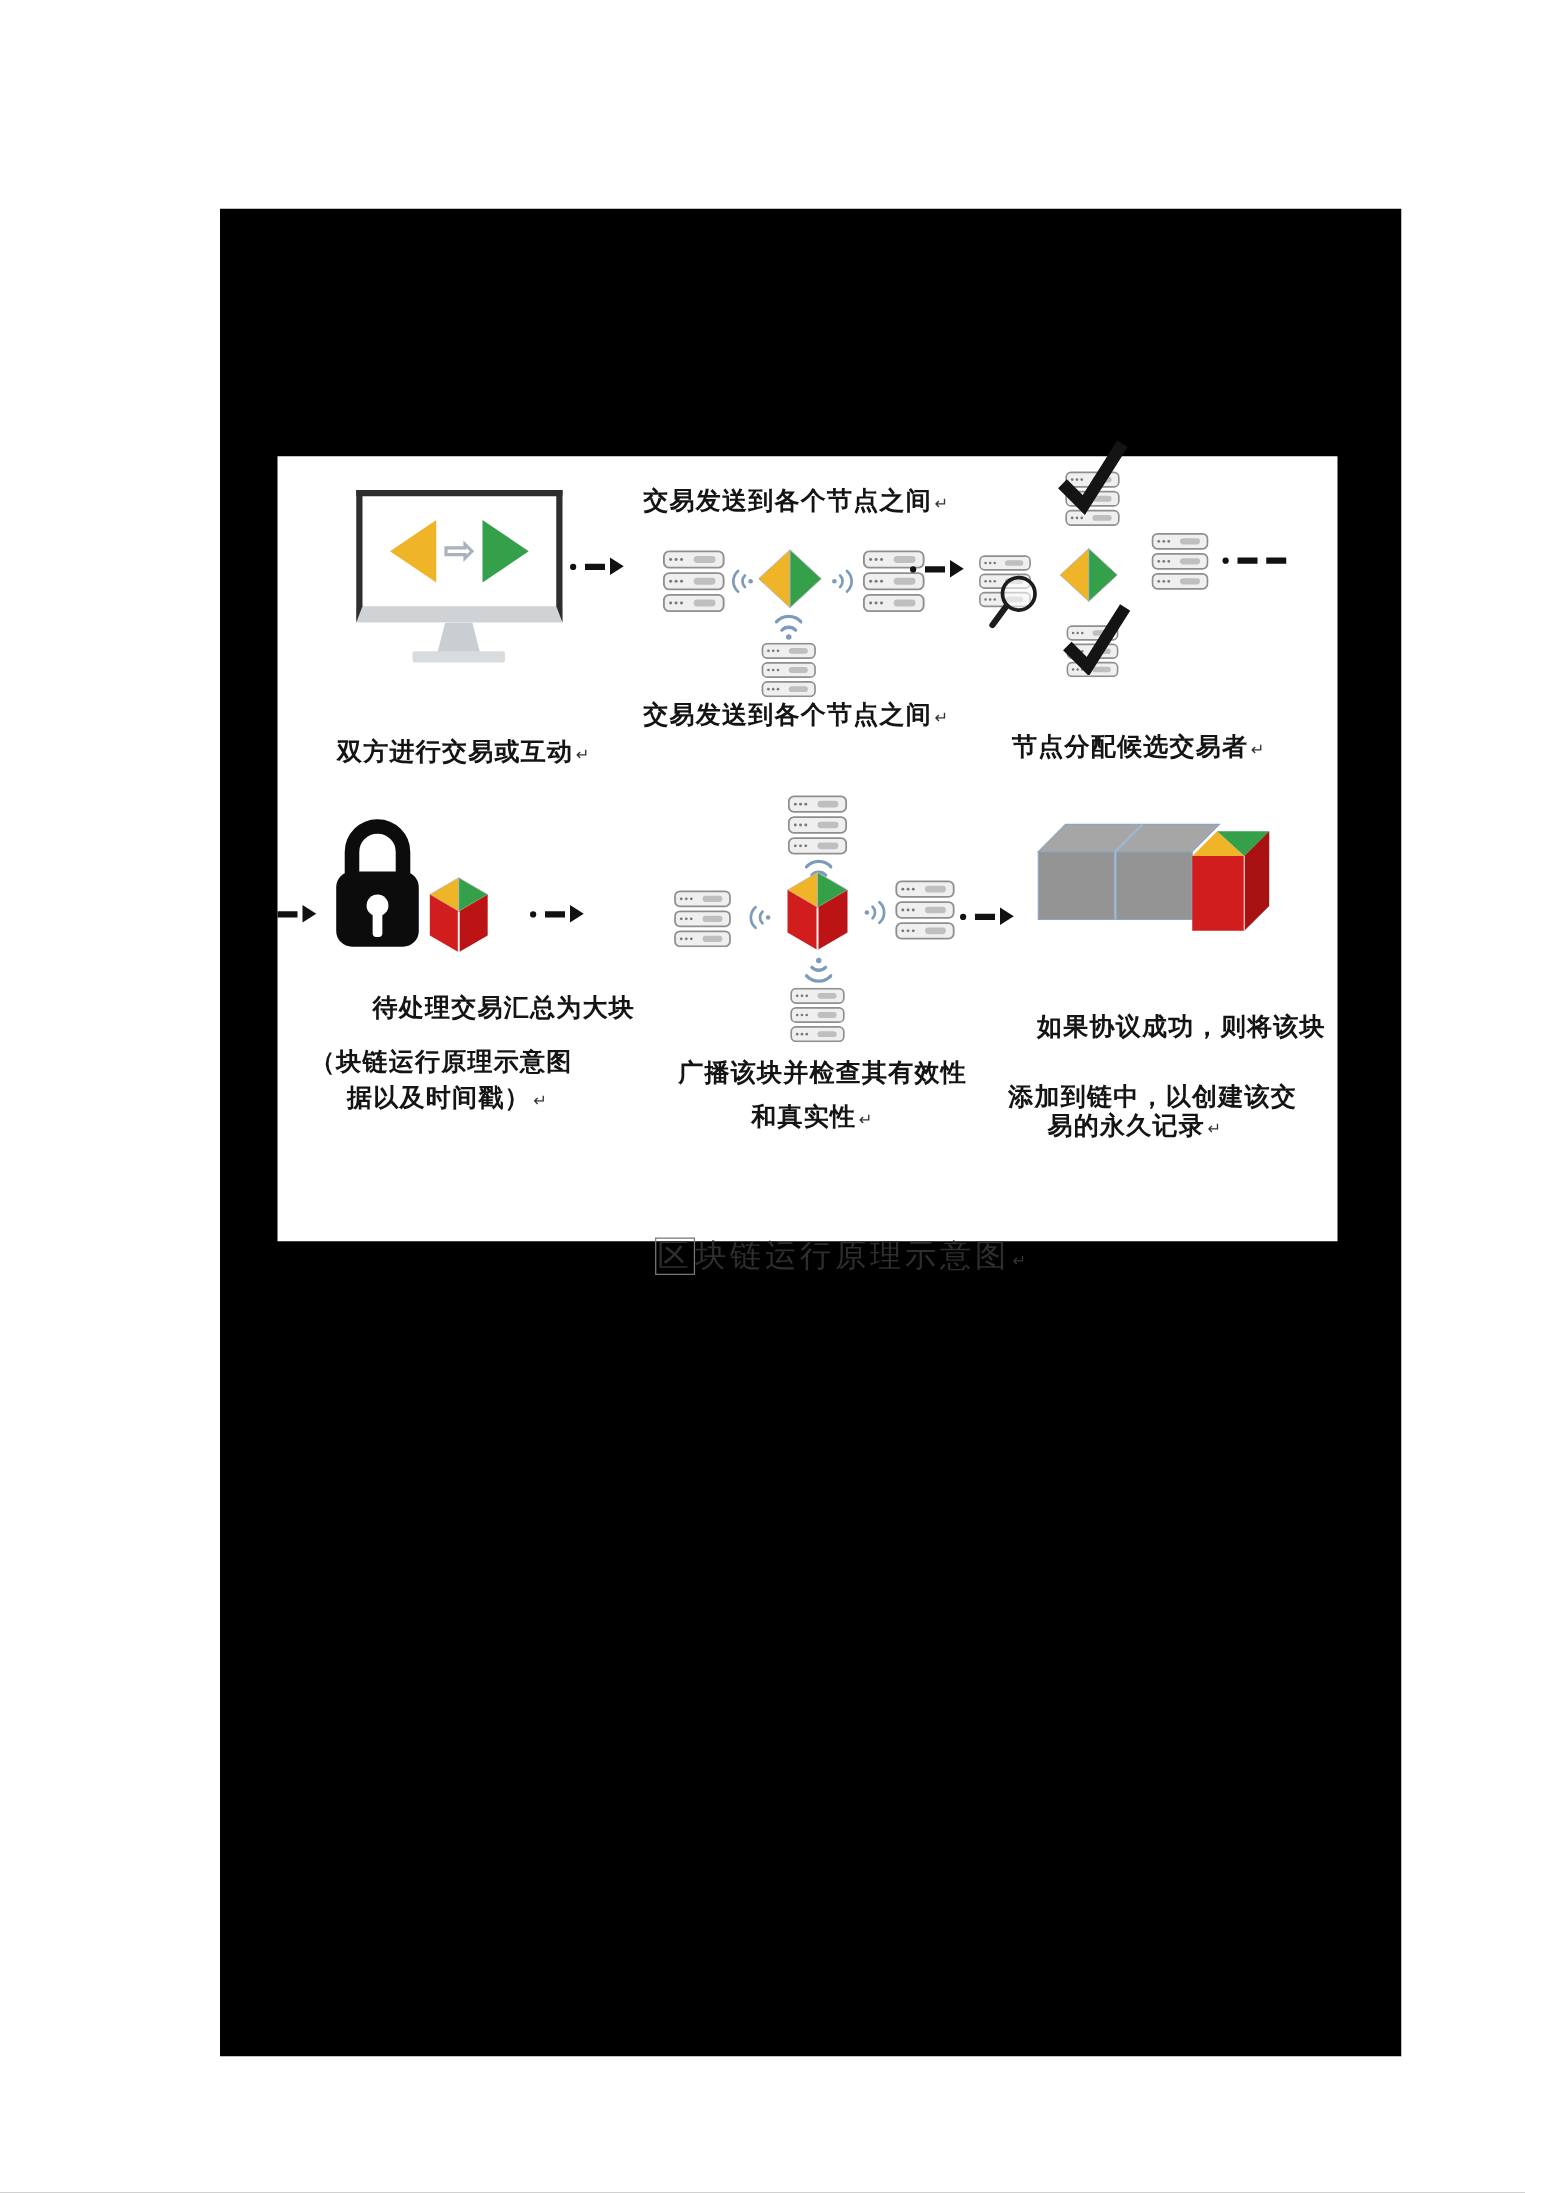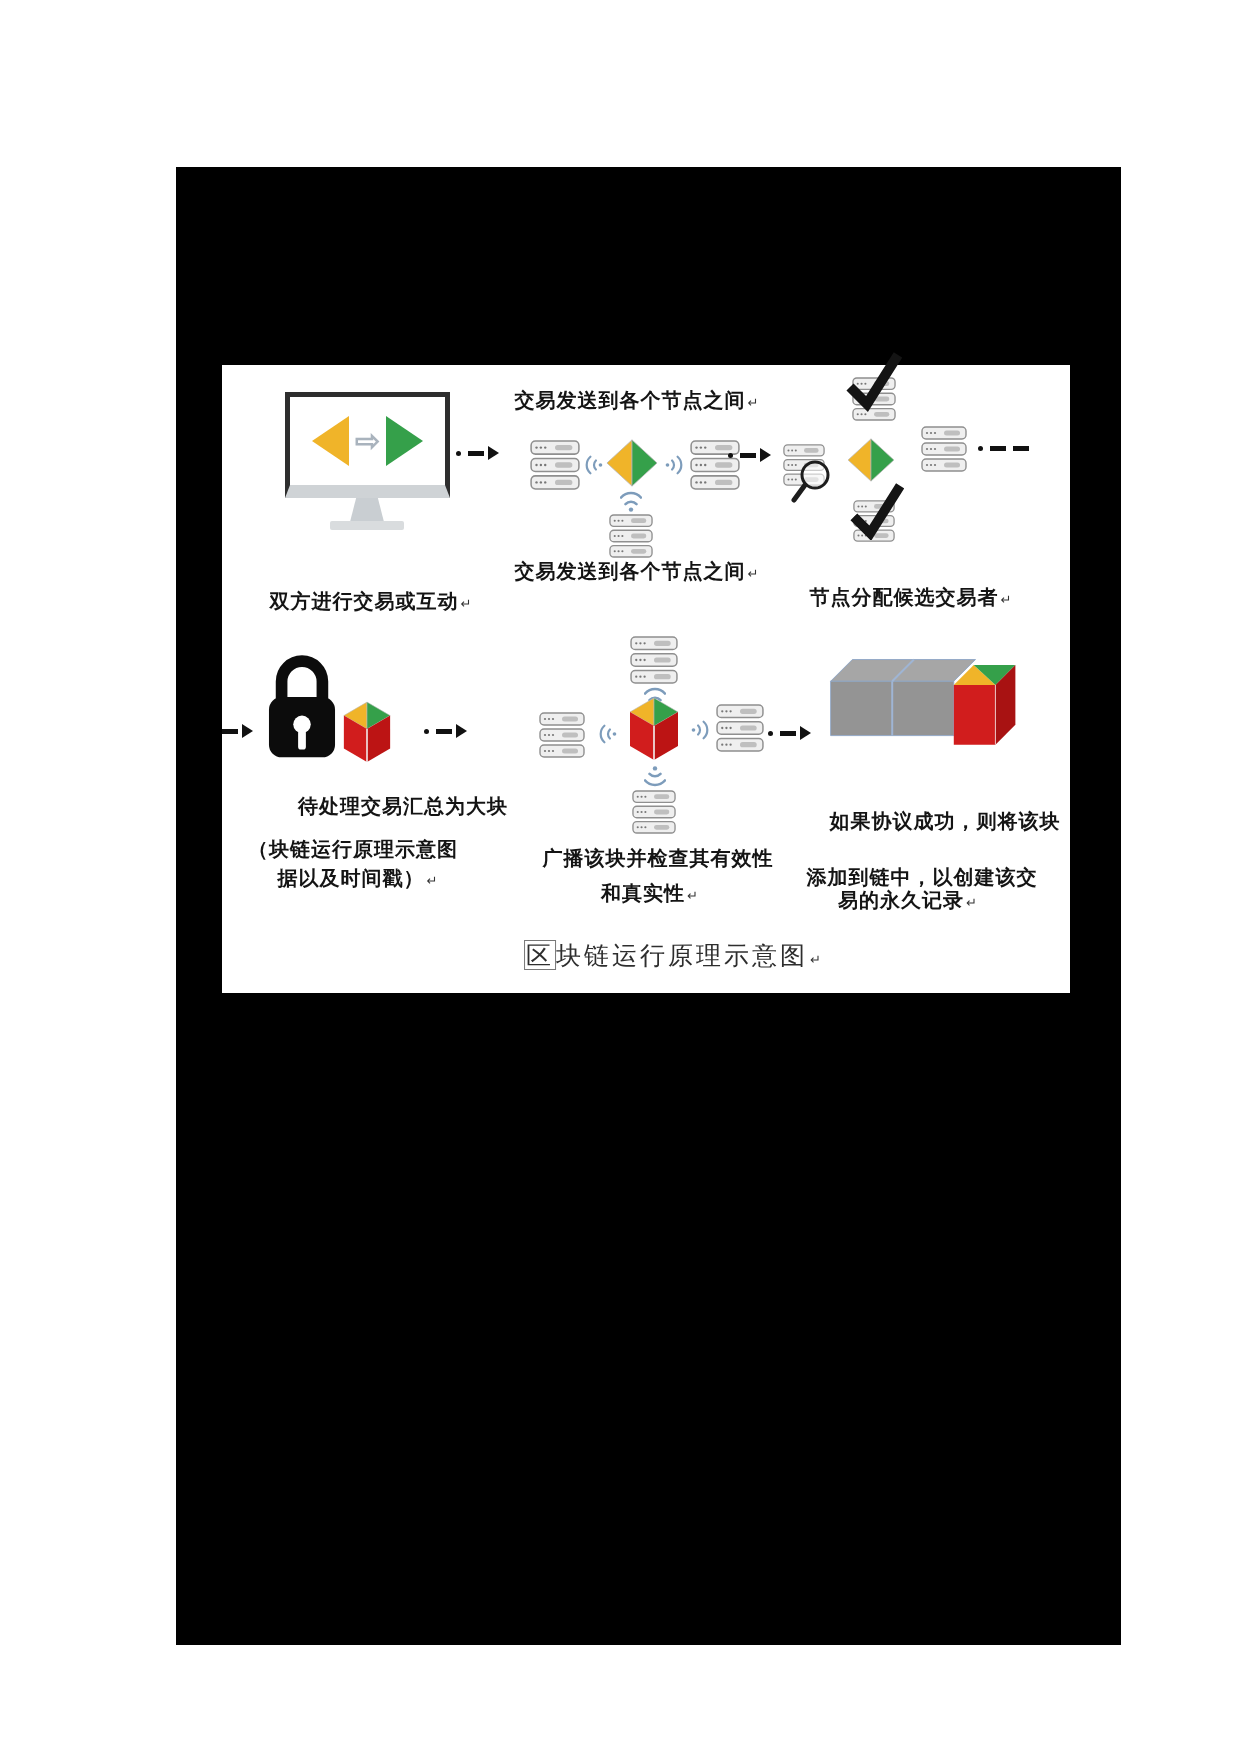--- a/index.html
+++ b/index.html
@@ -251,16 +251,16 @@
       <span class="head"></span>
   </div>
 
   <svg class="icon" style="left:827px;top:652px;" width="192" height="102">
       <use href="#sym-chain"></use>
     </svg>
   <div class="lbl" style="left:945px;top:808px;"><span>如果协议成功，则将该块</span></div>
   <div class="lbl" style="left:922px;top:851px;margin-top:13px;"><span>添加到链中，以创建该交</span></div>
   <div class="lbl" style="left:908px;top:887px;"><span>易的永久记录</span><span class="ret">↵</span></div>
 
-  <div class="caption" style="left:668px;top:939px;padding-left:12px;">
+  <div class="caption" style="left:668px;top:988px;padding-left:12px;">
     <span class="boxed">区</span><span>块链运行原理示意图</span><span class="ret">↵</span>
   </div>
 </div>
 
 </body></html>

